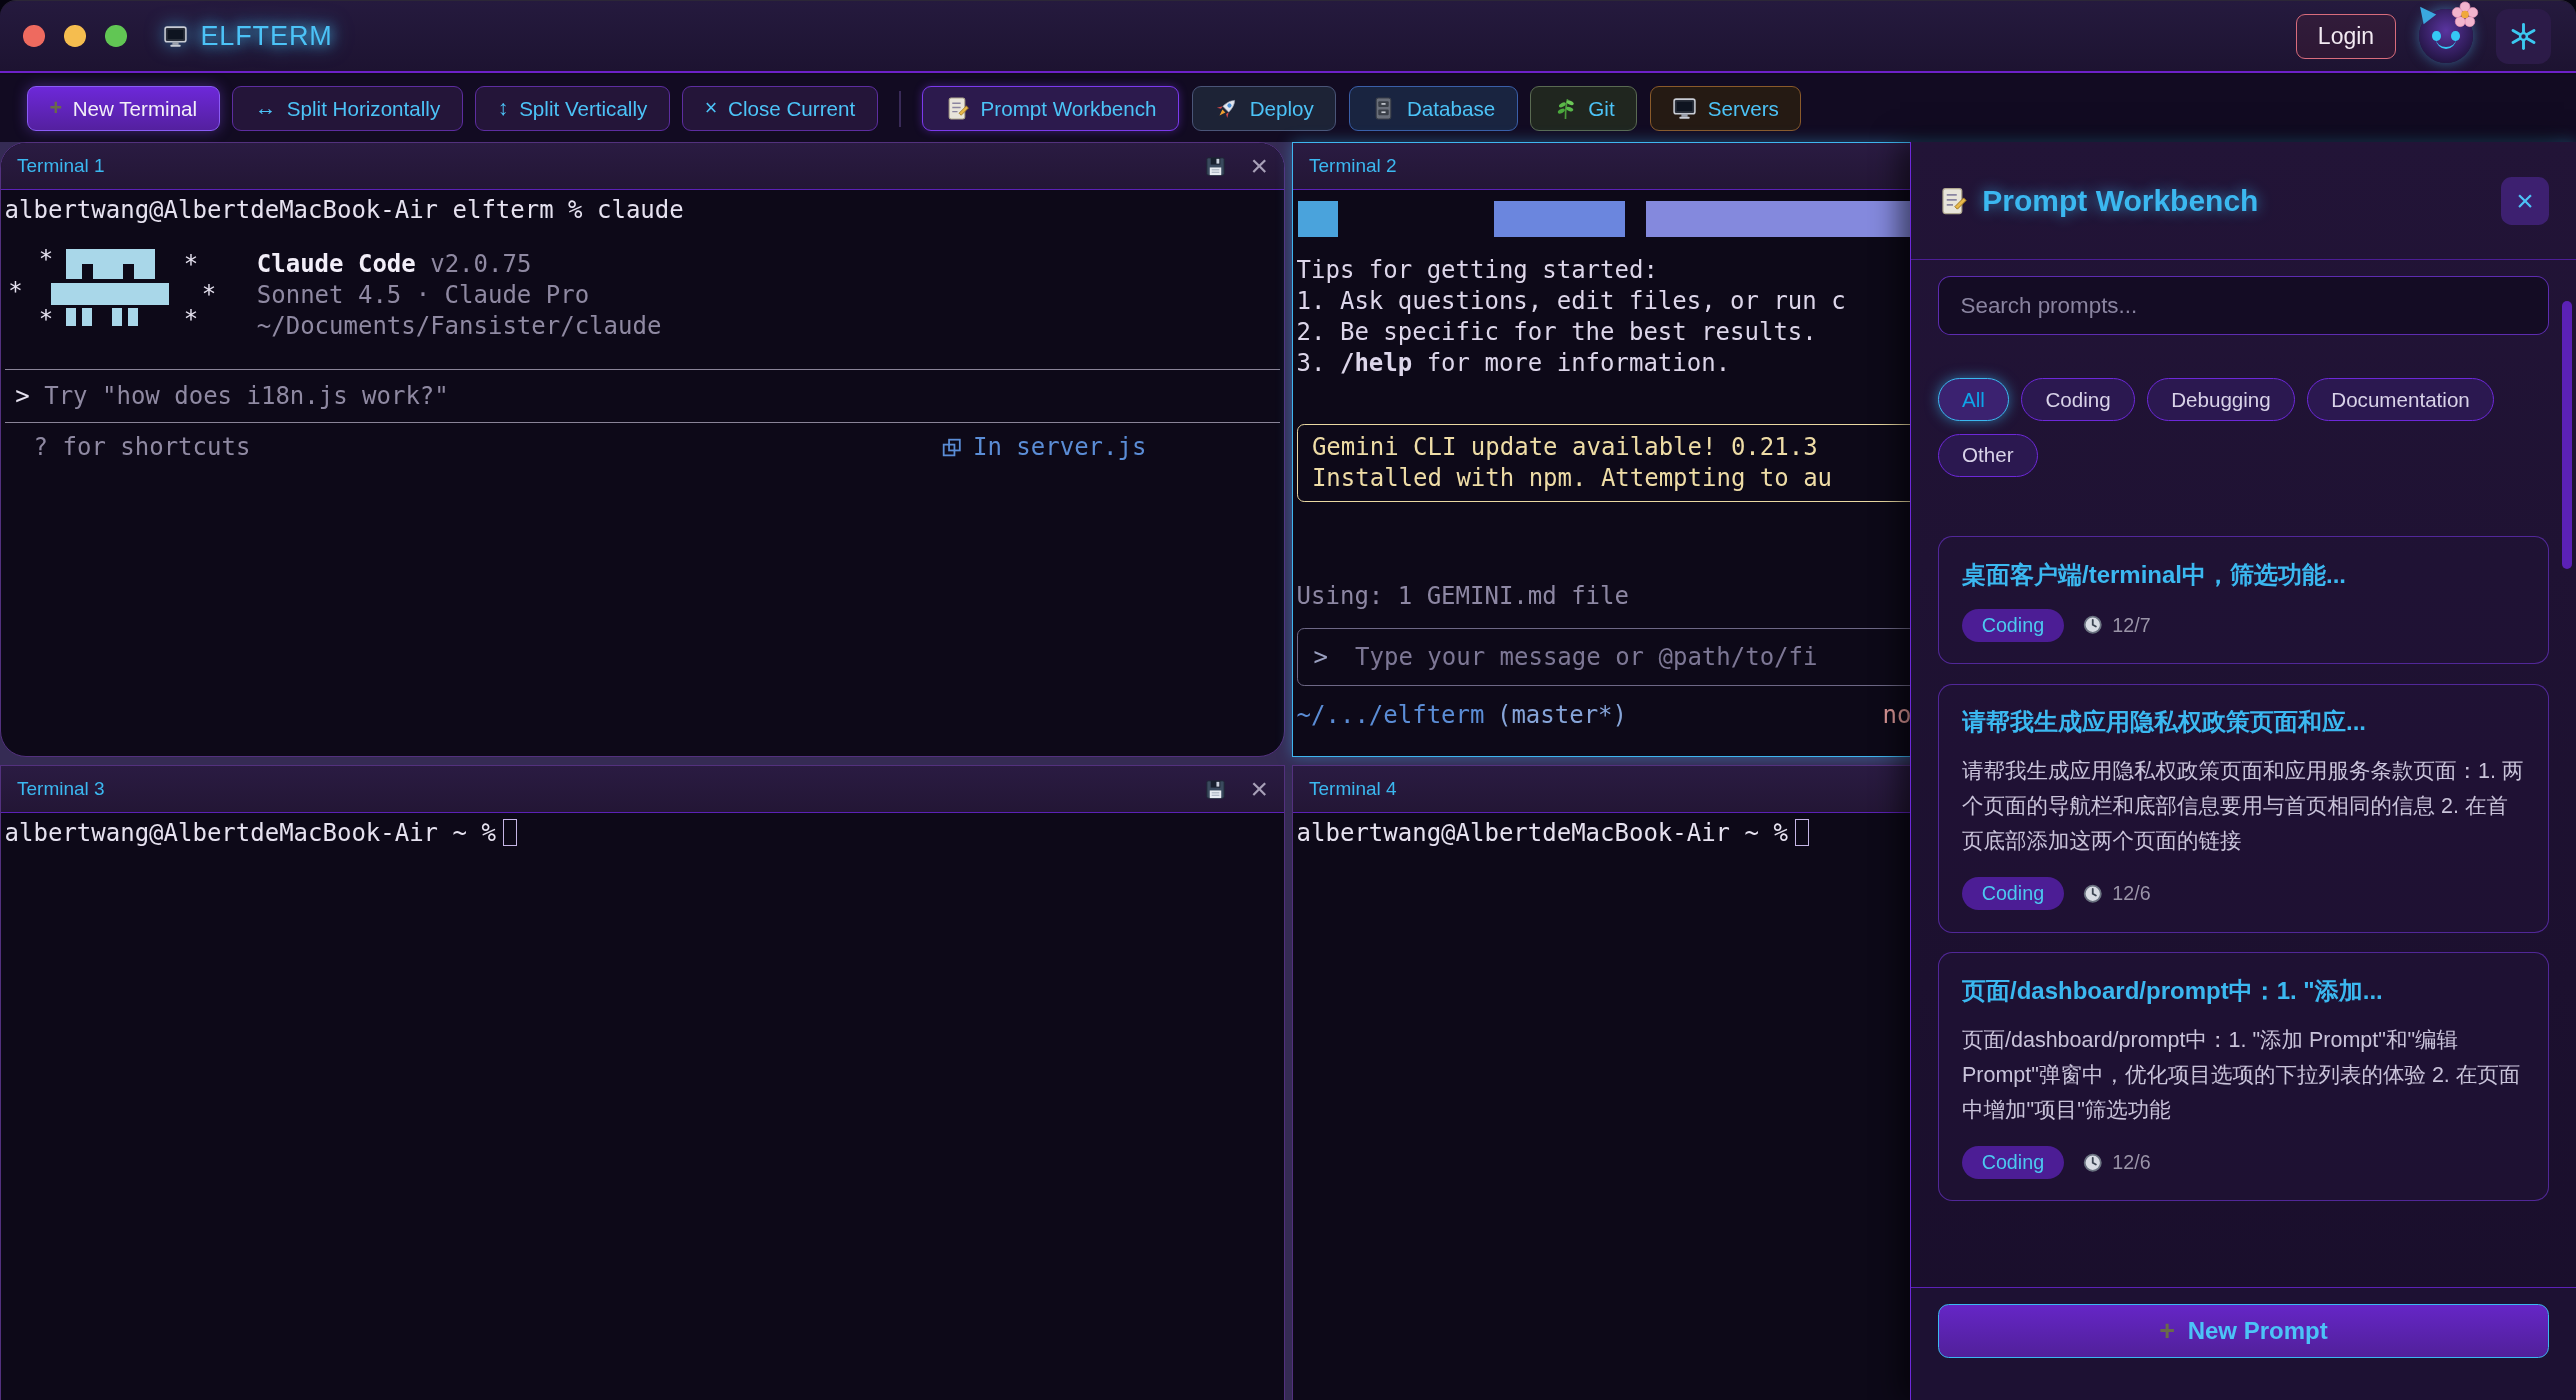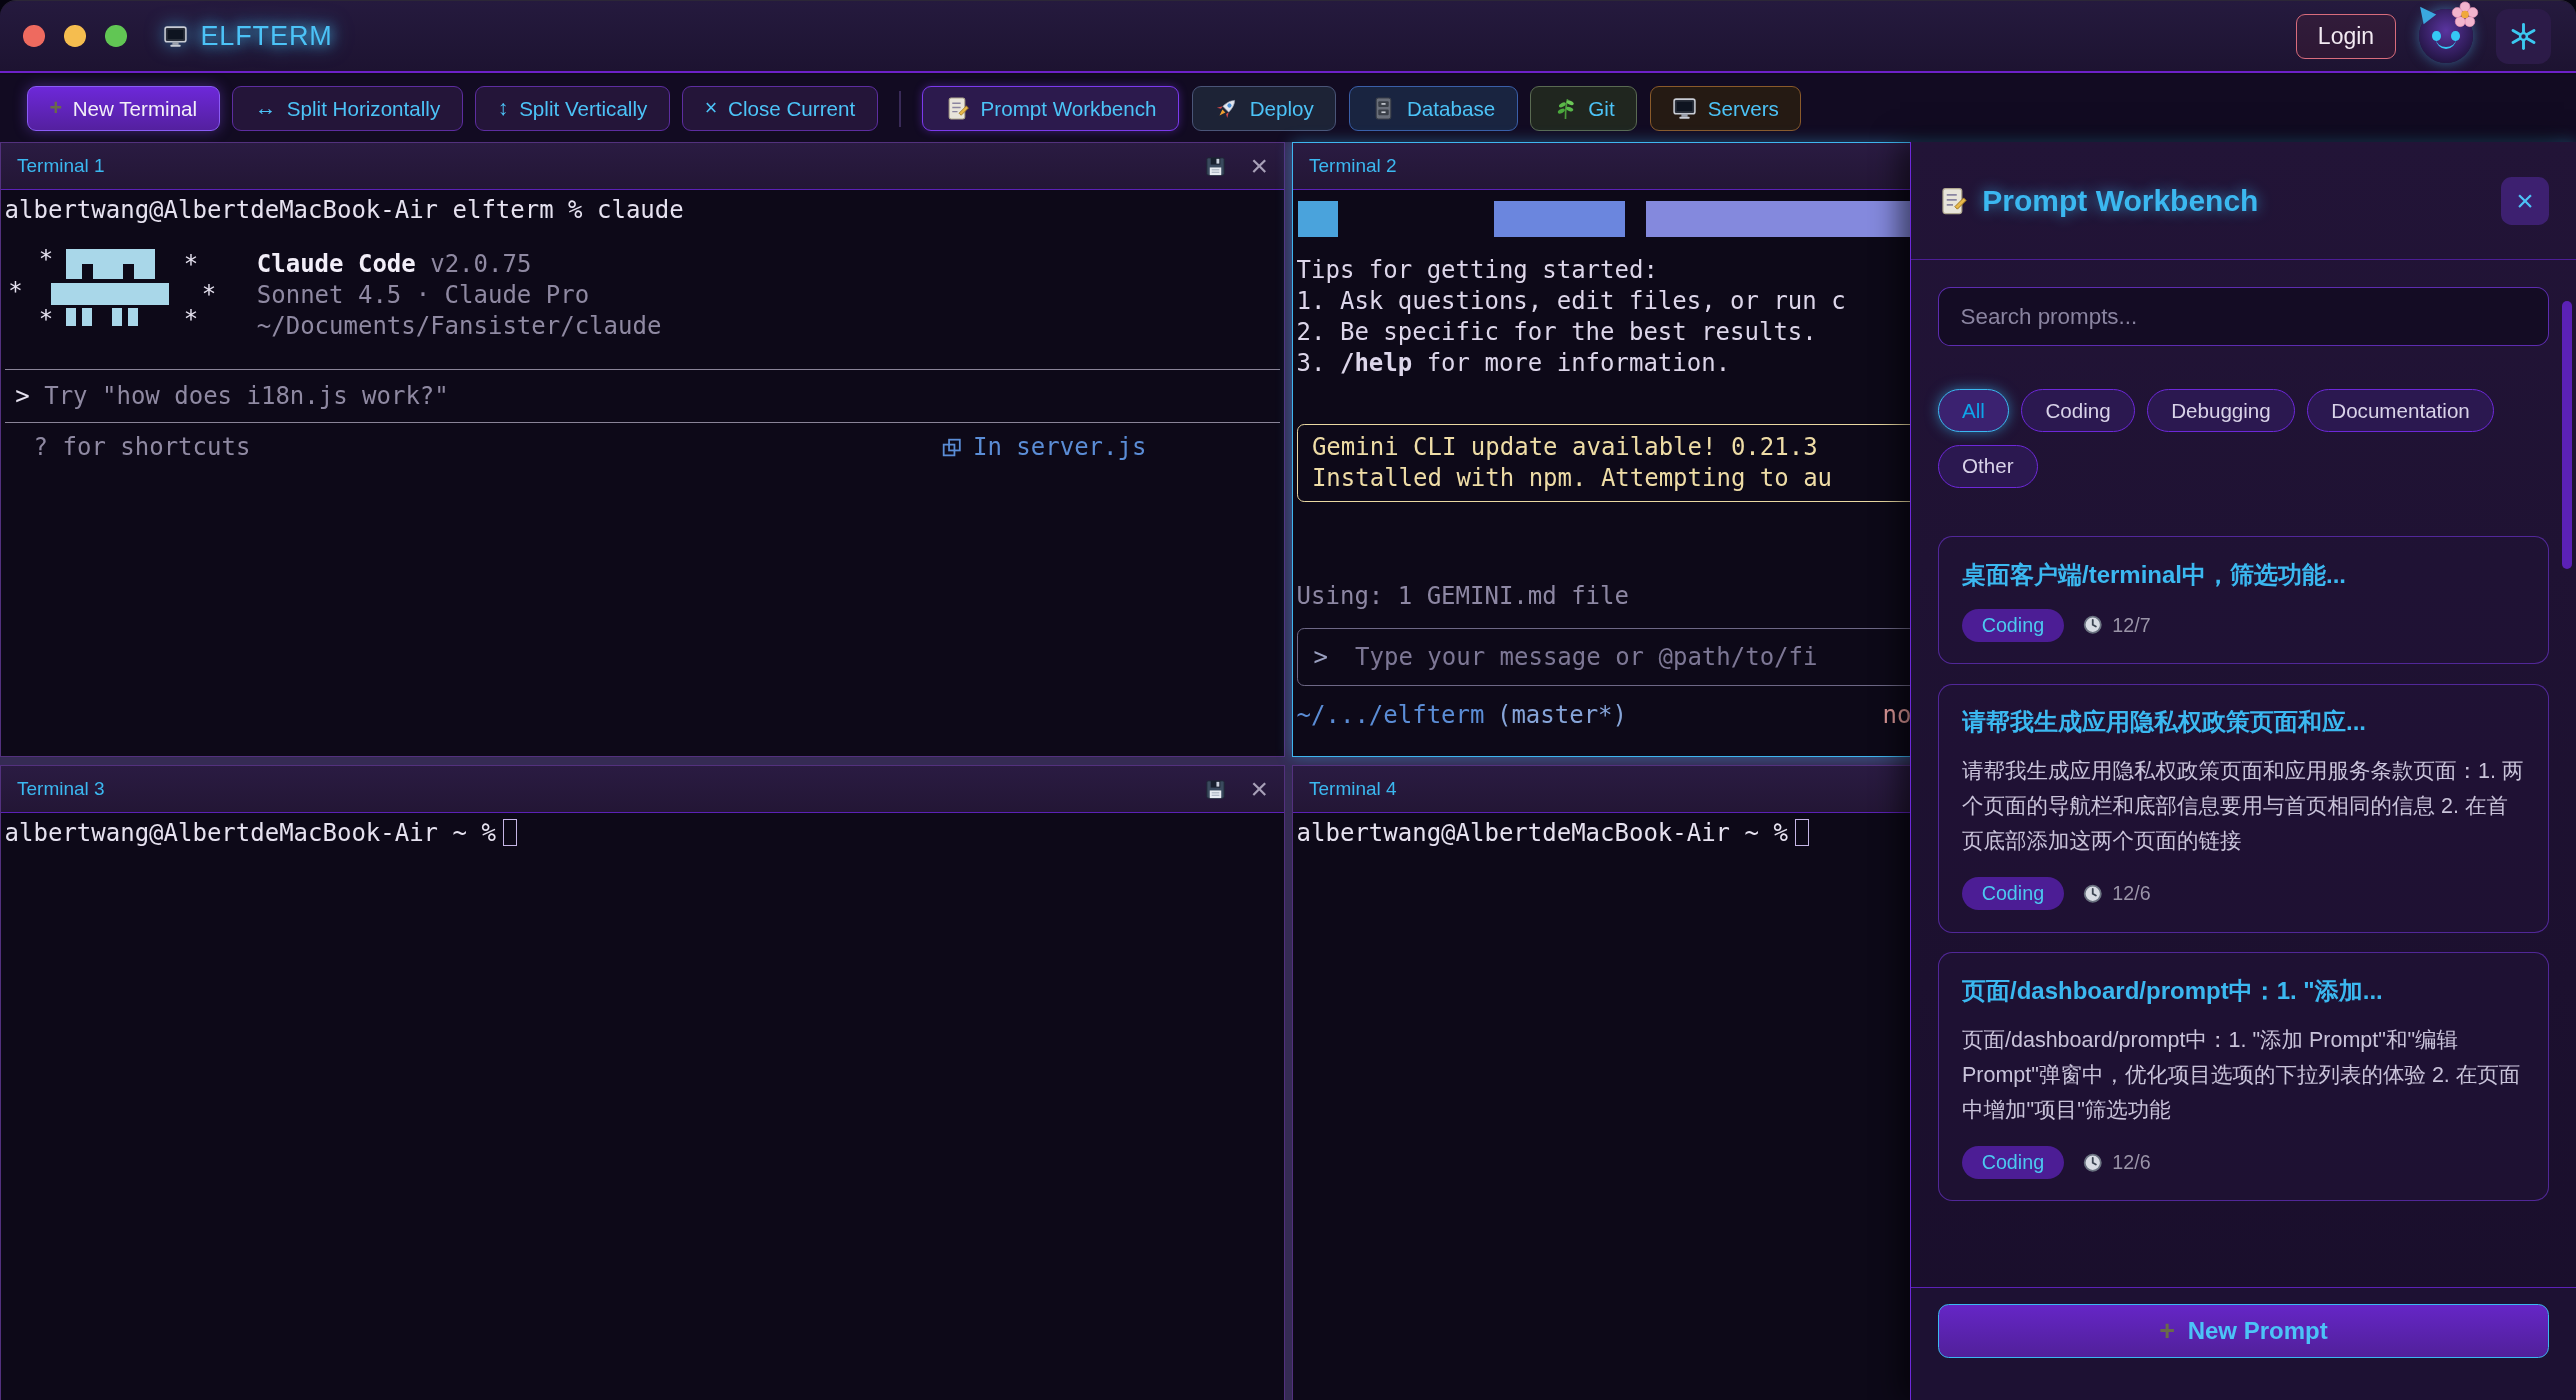--- a/index.html
+++ b/index.html
@@ -51,21 +51,21 @@
   .tbtn.deploy { background:#1d2336; border-color:#4a5578; }
   .tbtn.database { background:#192440; border-color:#3a5fa8; }
   .tbtn.git { background:#20261f; border-color:#5a6a52; }
   .tbtn.servers { background:#251a13; border-color:#8a5a2a; }
   .tb-divider { width:1.8px; height:36px; background:#392a58; margin:0 9px; }
   .tico { width:25px; height:25px; display:inline-block; }
 
   
   .main { position:absolute; left:0; top:141px; right:0; bottom:0; background:#352b54; }
   .pane { position:absolute; background:#0d0918; border:1.8px solid #53317e; overflow:hidden; }
-  #pane1 { left:0; top:0; width:1285px; height:615px; }
+  #pane1 { left:0; top:0; width:1285px; height:615px;border-radius:26px; }
   #pane2 { left:1292px; top:0; width:1284px; height:615px; border-color:#3fb6f0;
            box-shadow:0 0 14.3px rgba(63,182,240,.4); }
   #pane3 { left:0; top:623px; width:1285px; height:637px; }
   #pane4 { left:1292px; top:623px; width:1284px; height:637px; }
   .pane-header { height:47px; background:linear-gradient(180deg,#2a1b42,#231635);
                  border-bottom:1.8px solid #5b21b6; display:flex; align-items:center; padding:0 16px; }
   .pane-title { font-size:19px; color:#3bb8f0; }
   .pane-actions { margin-left:auto; display:flex; align-items:center; gap:23px; }
   .icon-close-x { color:#a8a0b8; font-size:30px; line-height:1; }
   .pane-body { padding:5.4px 3.6px; font-family:"DejaVu Sans Mono", monospace; font-size:24px;
@@ -119,21 +119,21 @@
            background:linear-gradient(180deg,#221437,#190e2b);
            border-left:1.8px solid #6d28d9; box-shadow:-10.7px 0 27px rgba(0,0,0,.55); }
   .panel-header { height:118px; border-bottom:1.8px solid rgba(91,33,182,.75);
                   display:flex; align-items:center; padding:0 27px; }
   .panel-title-wrap { display:flex; align-items:center; gap:14.3px; }
   .panel-title { font-size:30px; font-weight:bold; color:#3bb8f0;
                  text-shadow:0 0 14.3px rgba(59,184,240,.7); }
   .panel-close { margin-left:auto; width:48px; height:48px; border-radius:10.7px; background:#3d2070;
                  display:flex; align-items:center; justify-content:center;
                  color:#4cc3f7; font-size:30px; }
-  .panel-search { margin:27px 27px 0; }
+  .panel-search { margin:16px 27px 0; }
   .panel-search input { width:100%; height:59px; background:#140c24; border:1.8px solid rgba(124,58,237,.7);
                         border-radius:12.5px; color:#cfc8e0; font-size:22.4px; padding:0 21.5px;
                         font-family:"Liberation Sans", sans-serif; outline:none; }
   .panel-search input::placeholder { color:#8a84a0; }
   .chips { margin:43px 27px 0; display:flex; flex-wrap:wrap; gap:12.5px 12.5px; }
   .chip { height:43px; padding:0 23px; border-radius:894px; border:1.8px solid #6d28d9;
           background:#2b1850; color:#d8d2e8; font-size:20.6px; display:flex; align-items:center; }
   .chip.active { background:#3b2270; color:#0ea5e9; border-color:#3bb8f0;
                  box-shadow:0 0 12.5px rgba(59,184,240,.55); }
   .cards { position:absolute; left:27px; right:27px; top:394px; bottom:114px; overflow:hidden;

